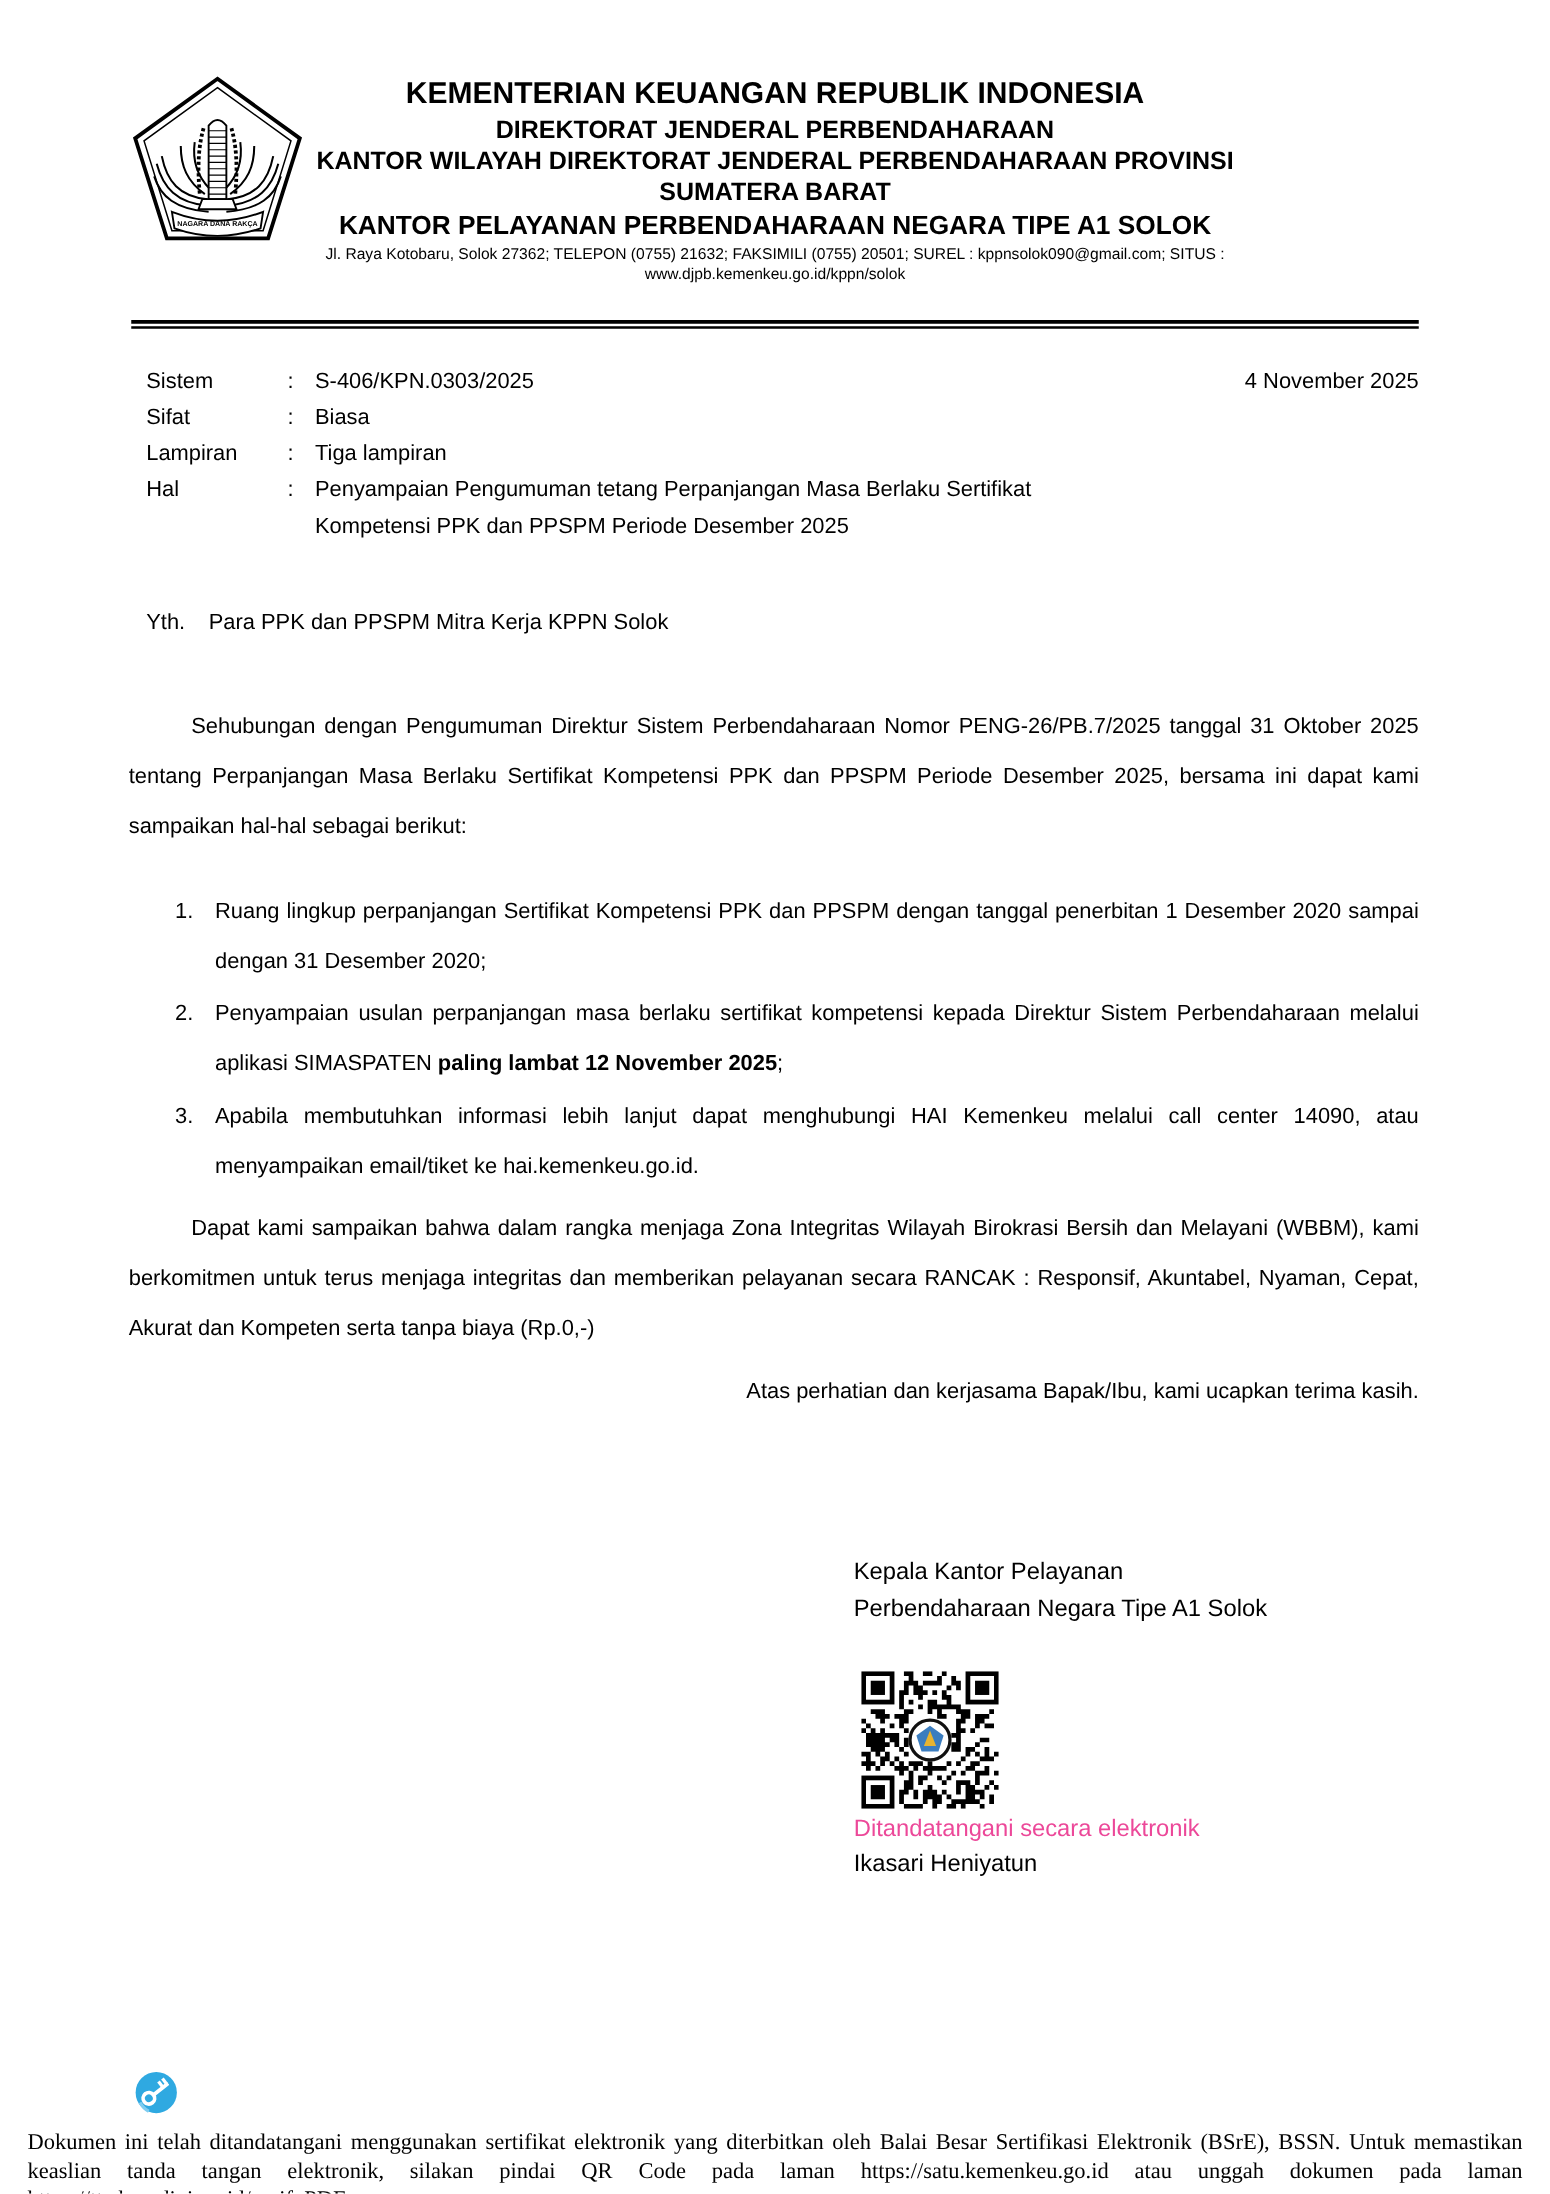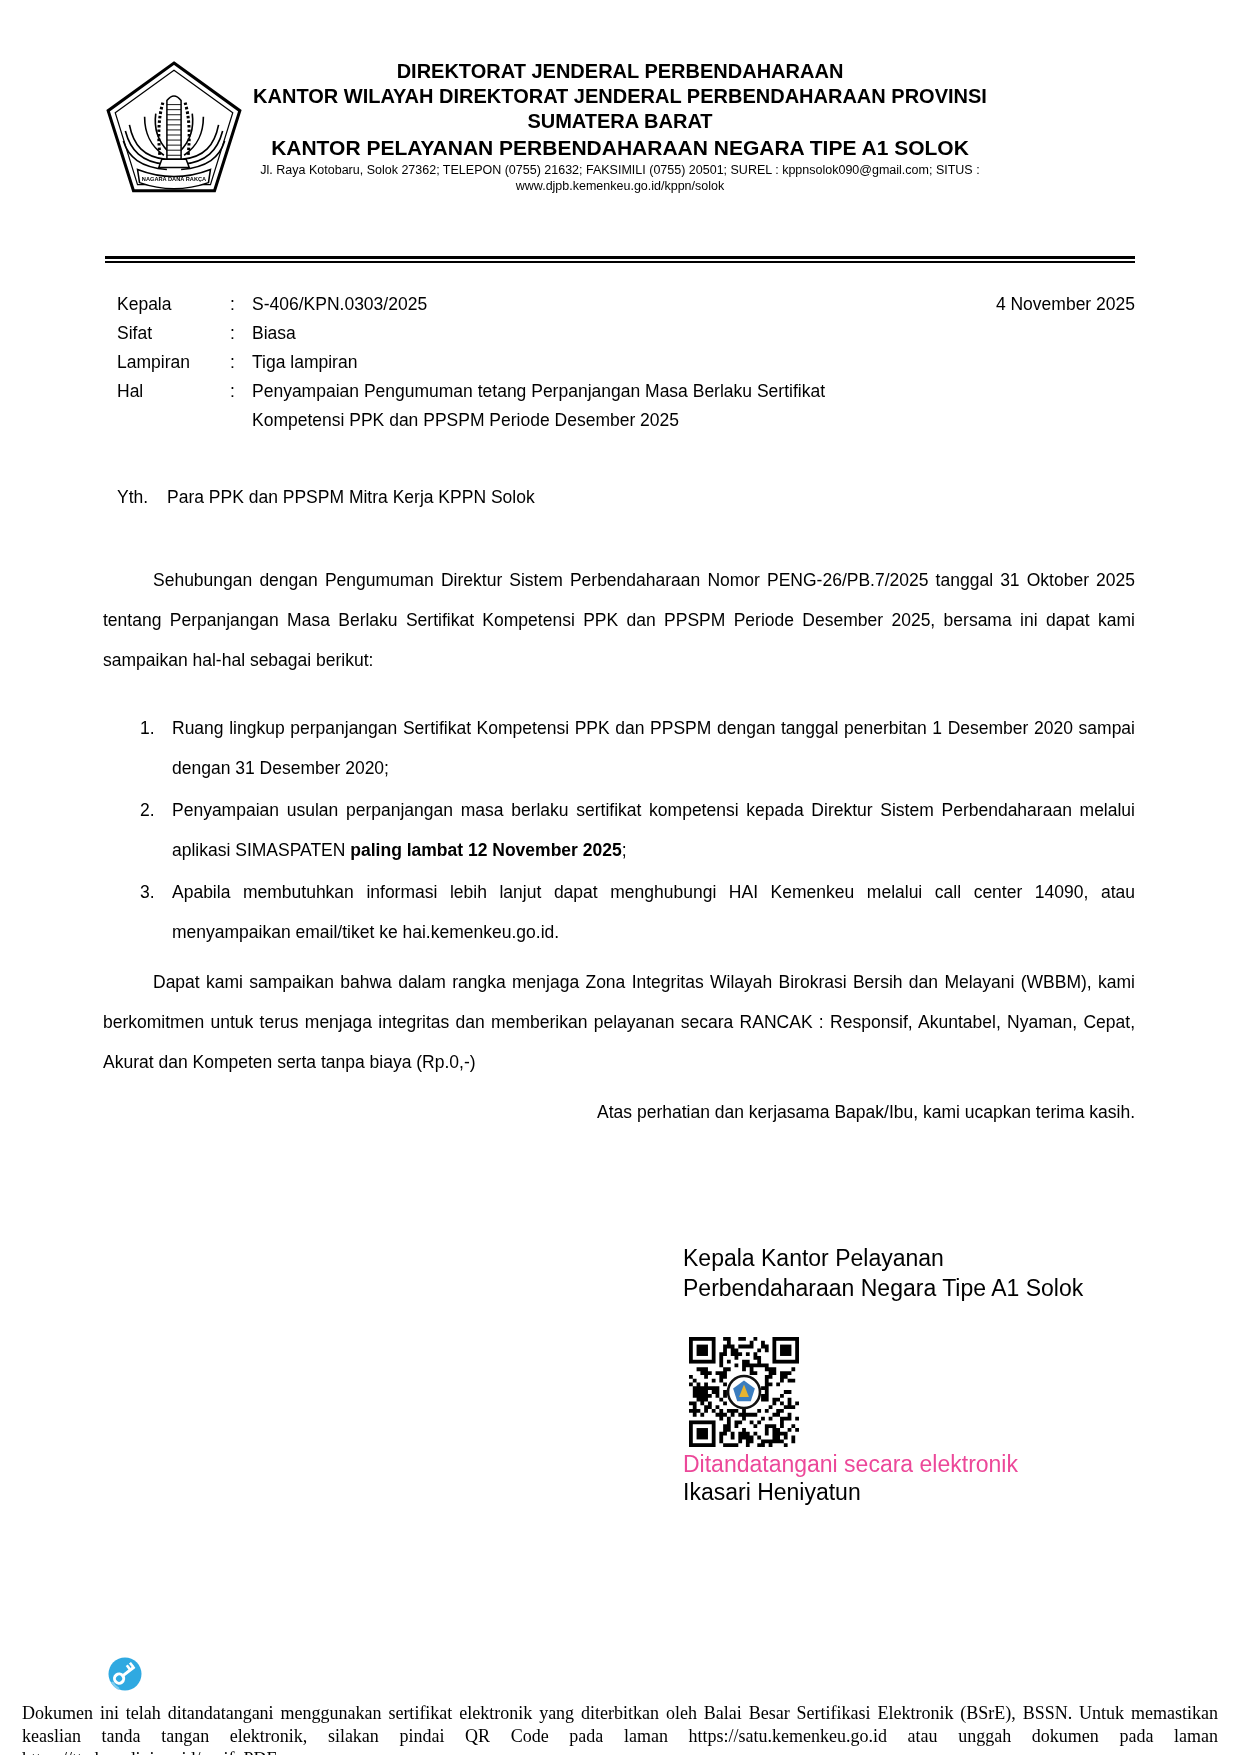--- a/index.html
+++ b/index.html
@@ -32,21 +32,21 @@
   .body-text{position:absolute;left:103px;top:560px;width:1032px;
              font-size:17.5px;line-height:40px;text-align:justify;}
   .para{text-indent:50px;margin:0;}
   .list{margin-top:28px;}
   .list-item{position:relative;padding-left:69px;margin-top:2px;}
   .list-num{position:absolute;left:37px;top:0;}
   .para2{margin-top:10px;}
   .para3{margin-top:10px;text-align:right;}
 
   
-  .sig{position:absolute;left:683px;top:1243px;font-size:23px;}
+  .sig{position:absolute;left:683px;top:1243px;font-size:19px;}
   .sig-title{line-height:30px;}
   .sig-qr{margin:34px 0 0 6px;width:110px;height:110px;}
   .sig-esign{line-height:28px;margin-top:3px;}
   .sig-name{line-height:28px;}
 
   
   .footer-icon{position:absolute;left:107px;top:1656px;width:36px;height:36px;}
   .footer{position:absolute;left:22px;right:22px;top:1702px;
           font-family:"Liberation Serif",serif;font-size:18px;line-height:23px;
           text-align:justify;}
@@ -76,34 +76,35 @@
       <path d="M81 44 C85 58 86 74 84 96" fill="none" stroke="#000" stroke-width="3" stroke-dasharray="2.5 2"></path>
       <path d="M63 42 Q70 33 77 42 L77 100 L63 100 Z" fill="#fff" stroke="#000" stroke-width="1.5"></path>
       <path d="M63 46 h14 M63 51 h14 M63 56 h14 M63 61 h14 M63 66 h14 M63 71 h14 M63 76 h14 M63 81 h14 M63 86 h14 M63 91 h14 M63 96 h14" stroke="#000" stroke-width="0.9"></path>
       <path d="M58 100 h24 l3 8 h-30 Z" fill="#fff" stroke="#000" stroke-width="1.5"></path>
       <path d="M34 110 Q70 124 106 110 L104 123 Q70 135 36 123 Z" fill="#fff" stroke="#000" stroke-width="1.5"></path>
       <text x="70" y="121.5" text-anchor="middle" font-size="5.6" font-weight="bold">NAGARA DANA RAKÇA</text>
     </svg>
   </div>
 
   <div class="lh-text">
+    <div class="lh1">KEMENTERIAN KEUANGAN REPUBLIK INDONESIA</div>
     <div class="lh2">DIREKTORAT JENDERAL PERBENDAHARAAN</div>
     <div class="lh3">KANTOR WILAYAH DIREKTORAT JENDERAL PERBENDAHARAAN PROVINSI</div>
     <div class="lh3">SUMATERA BARAT</div>
     <div class="lh4">KANTOR PELAYANAN PERBENDAHARAAN NEGARA TIPE A1 SOLOK</div>
     <div class="lh-addr">Jl. Raya Kotobaru, Solok 27362; TELEPON (0755) 21632; FAKSIMILI (0755) 20501; SUREL : kppnsolok090@gmail.com; SITUS :</div>
     <div class="lh-addr">www.djpb.kemenkeu.go.id/kppn/solok</div>
   </div>
 
   <div class="rule"></div>
 
   <div class="meta">
     <div class="meta-date">4 November 2025</div>
     <div class="meta-row">
-      <span class="meta-label">Kepala</span>
+      <span class="meta-label">Sistem</span>
       <span class="meta-colon">:</span>
       <span class="meta-value">S-406/KPN.0303/2025</span>
     </div>
     <div class="meta-row">
       <span class="meta-label">Sifat</span>
       <span class="meta-colon">:</span>
       <span class="meta-value">Biasa</span>
     </div>
     <div class="meta-row">
       <span class="meta-label">Lampiran</span>

